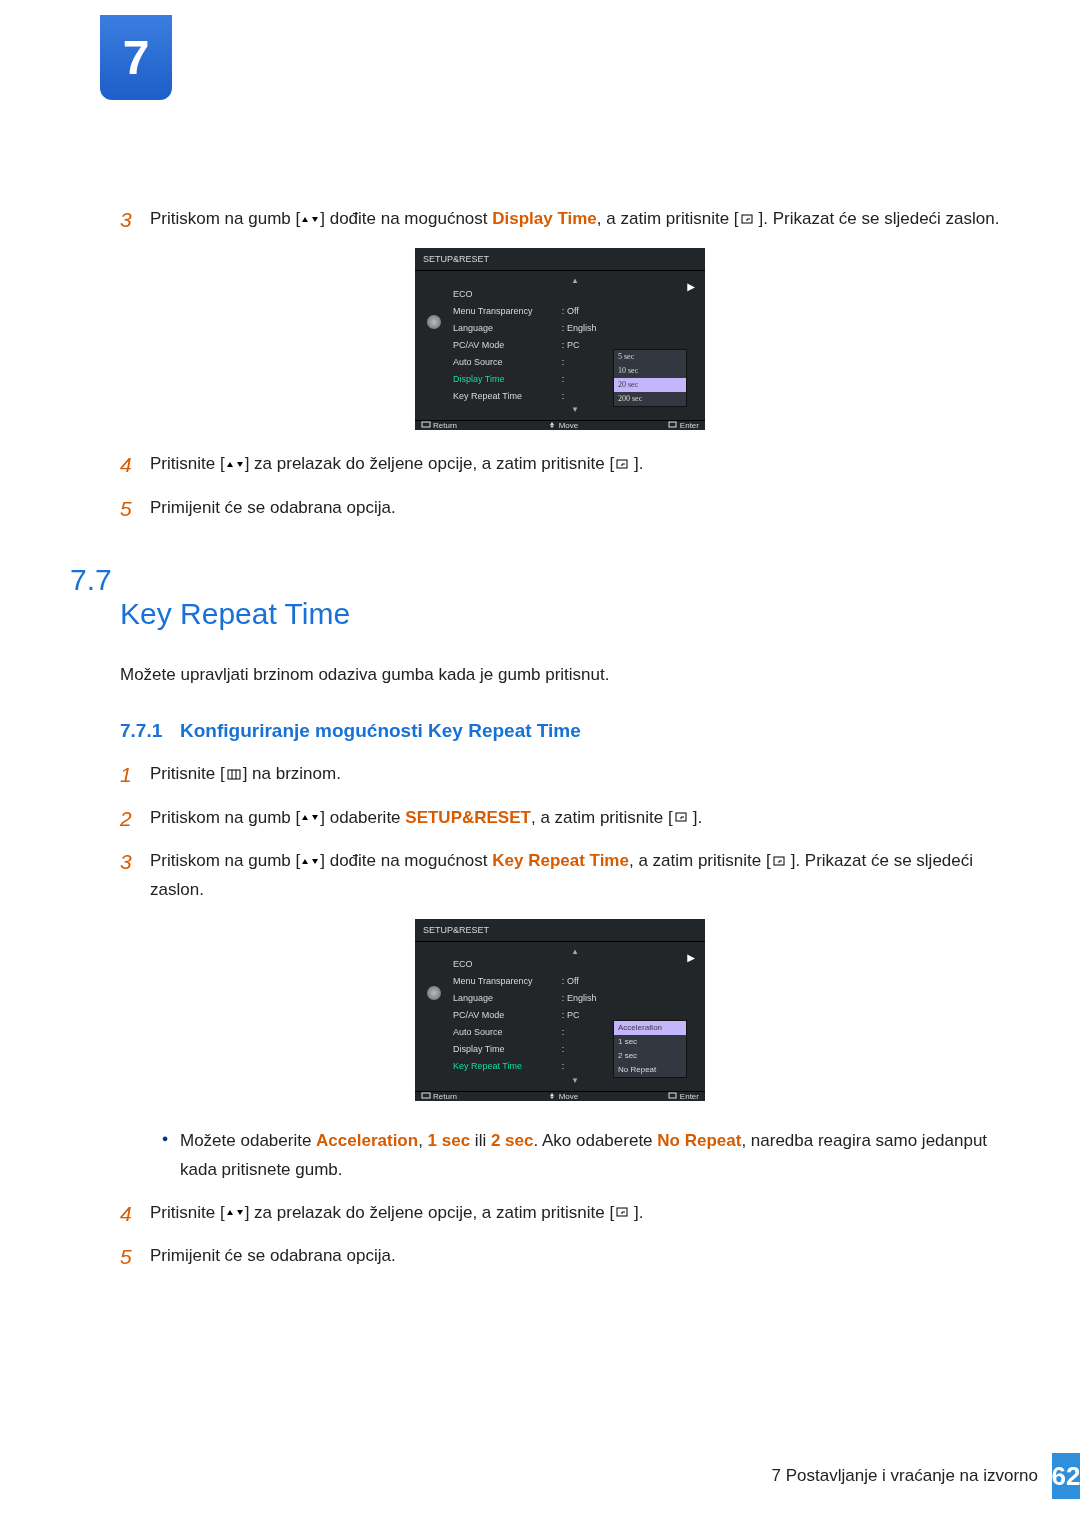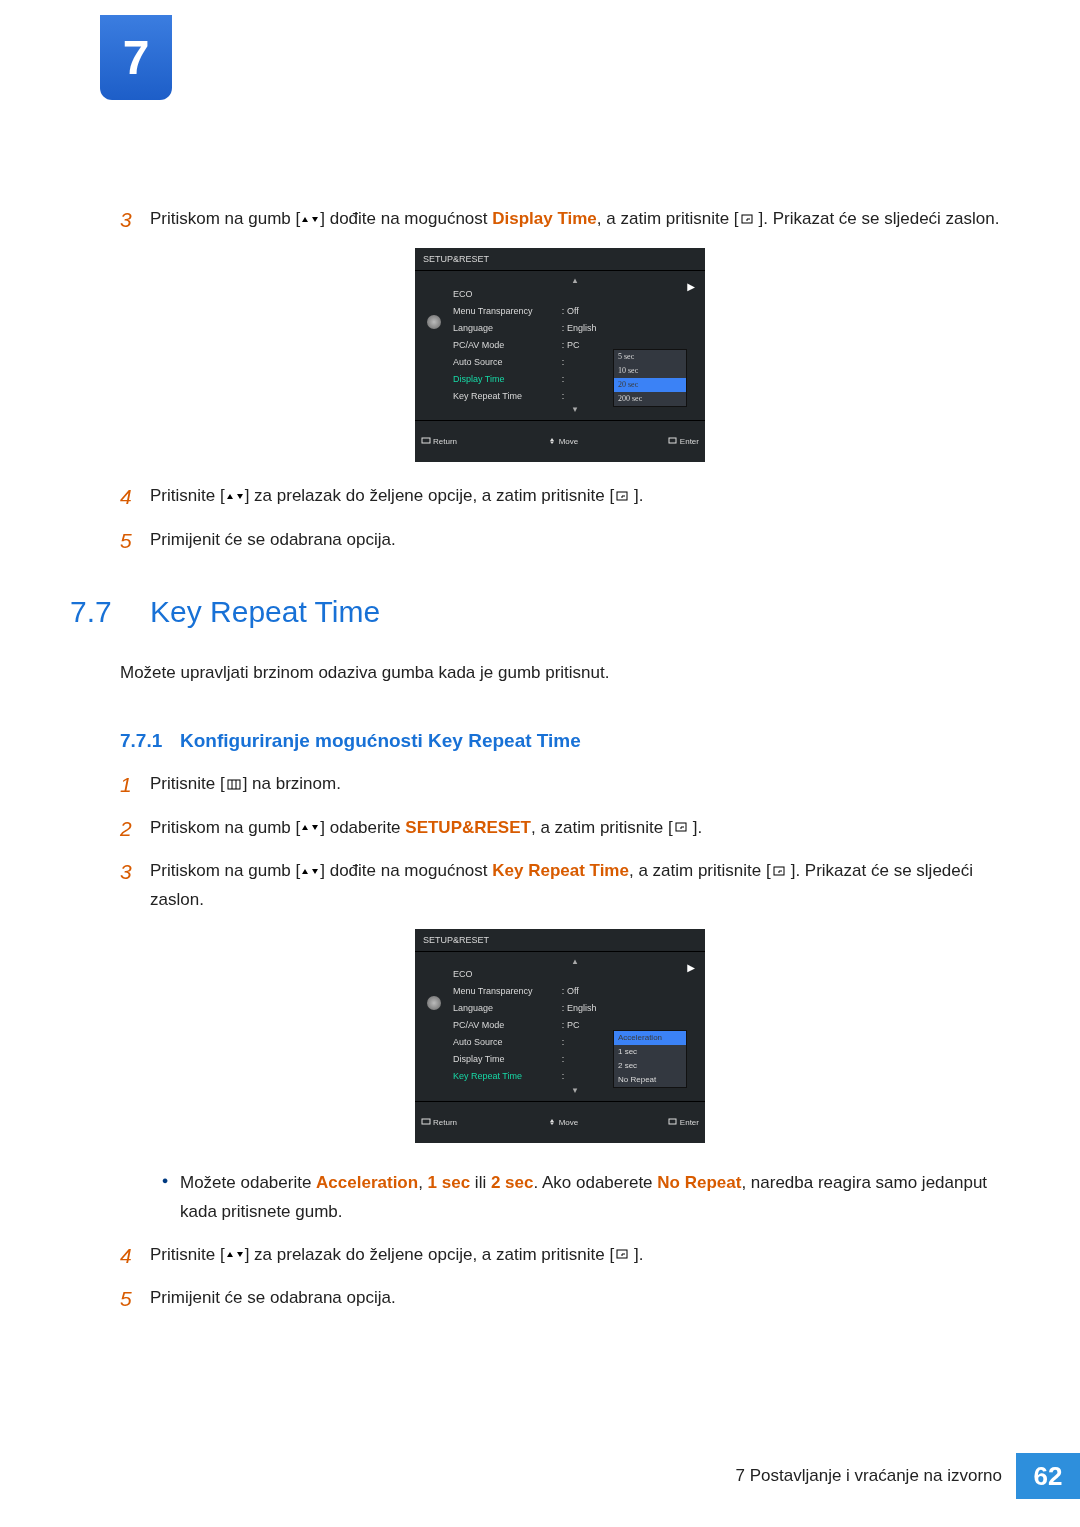--- a/index.html
+++ b/index.html
@@ -131,38 +131,39 @@
       right: 18px;
       width: 74px;
       font-size: 8px;
     }
     .osd-dropdown .row {
       padding: 2px 4px;
       height: 14px;
       line-height: 10px;
     }
     .osd-dropdown .row.selected {
-      background: #3b82f6;
+      background: #c4b5fd;
       color: #3a3a3a;
     }
     .osd-up,.osd-down{ text-align:center; color:#aaa; font-size:9px; height:10px; padding-left:4px;}
     .osd-footer {
       display: flex;
       border-top: 1px solid #000;
-      padding: 16px 6px;
+      padding: 0 6px;
       font-size: 8px;
       justify-content: space-between;
     }
     .osd-footer span svg { vertical-align: -1px; margin-right: 2px; }
 
     .section-heading {
       display: flex;
       margin-top: 40px;
       margin-bottom: 30px;
       align-items: flex-start;
+      flex-direction: column;
     }
     .section-heading .sn {
       color: #1871d6;
       font-size: 30px;
       width: 80px;
       margin-left: -50px;
     }
     .section-heading .st {
       color: #1871d6;
       font-size: 30px;
@@ -178,41 +179,41 @@
       color: #1871d6;
       font-size: 19px;
       font-weight: bold;
       width: 60px;
     }
     .subsection .st {
       color: #1871d6;
       font-size: 19px;
       font-weight: bold;
     }
-    .intro-para { margin-bottom: 44px; line-height: 1.6; }
+    .intro-para { margin-bottom: 32px; line-height: 1.6; }
     .bullet-row { display:flex; margin-top:6px; }
     .bullet-row .dot { width:30px; text-align:center; color:#003a80; font-size:11px; line-height:22px;}
     .bullet-row .bt { flex:1; line-height:1.7; }
 
     .footer-bar {
       position: absolute;
       bottom: 28px;
       right: 0;
       display: flex;
       align-items: flex-start;
     }
     .footer-label {
       padding: 0 14px;
       font-size: 17px;
       line-height: 46px;
     }
     .page-badge {
       background: #2e8fdc;
       color: #fff;
-      width: 64px;
+      width: 28px;
       height: 46px;
       display: flex;
       align-items: center;
       justify-content: center;
       font-size: 26px;
       font-weight: bold;
     }
   </style>
 </head>
 <body>

